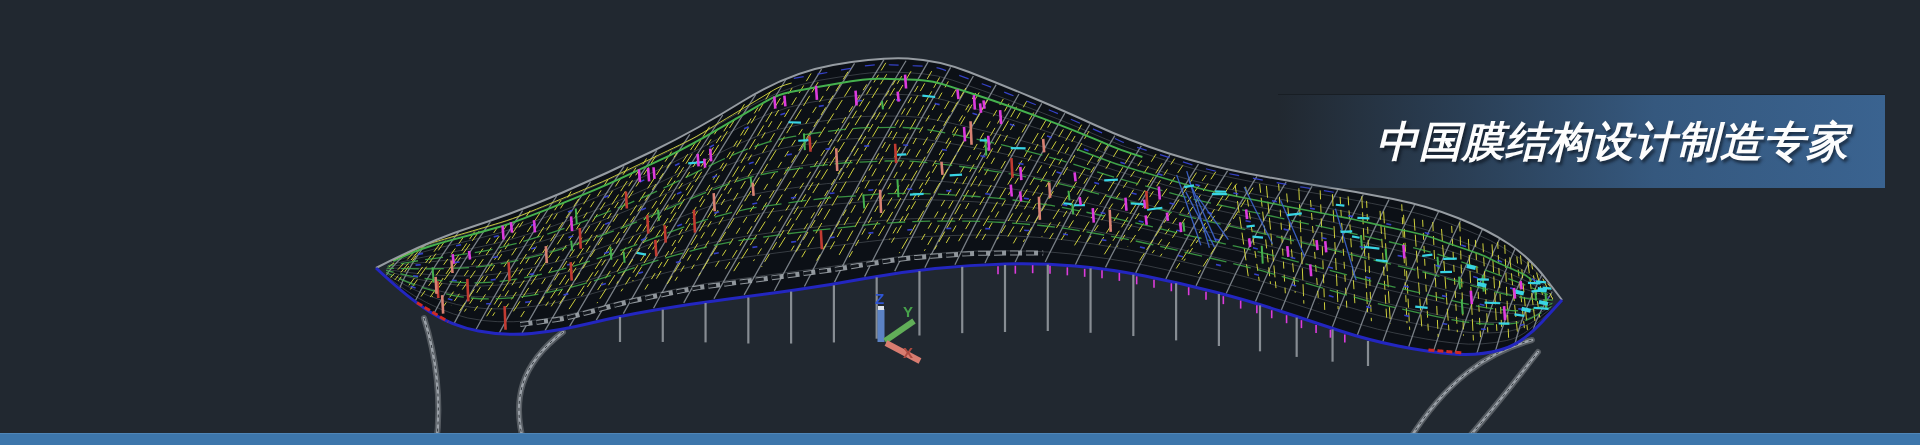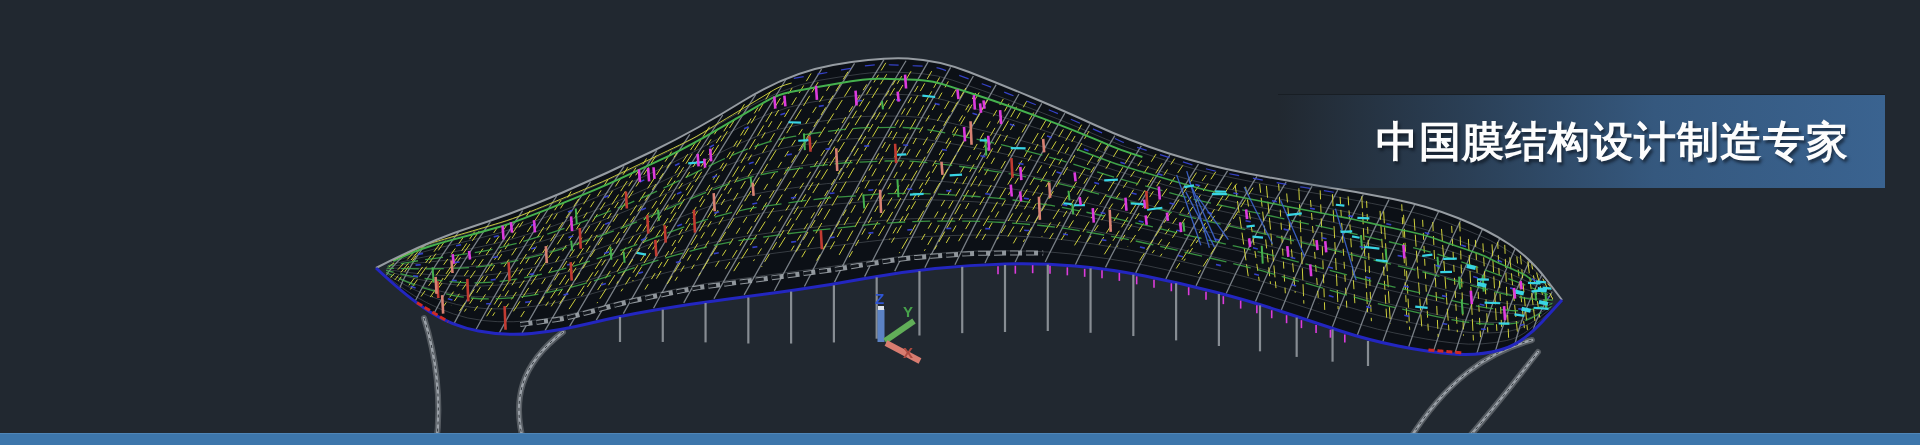--- a/index.html
+++ b/index.html
@@ -456,18 +456,18 @@
       <line x1="881" y1="309" x2="881" y2="342" stroke-width="7" stroke="#5b82c4"></line>
       <rect x="878" y="306" width="6" height="4" fill="#dde3ea"></rect>
       <line x1="885" y1="341" x2="914" y2="321" stroke-width="6" stroke="#61ae58"></line>
       <line x1="886" y1="343" x2="920" y2="361" stroke-width="6" stroke="#d87c70"></line>
       <text x="875" y="304" fill="#2e55d4">Z</text>
       <text x="903" y="317" fill="#47a24b">Y</text>
       <text x="903" y="358" fill="#ad4a3f">X</text>
     </g>
   </svg>
 
-  <div class="banner" style="background-image: linear-gradient(90deg, rgba(33, 40, 48, 0) 0%, rgb(42, 62, 84) 30%, rgb(53, 88, 126) 62%, rgb(58, 99, 144) 100%);">
+  <div class="banner" style="background-image: linear-gradient(90deg, rgba(33, 40, 48, 0) 0%, rgb(42, 62, 84) 30%, rgb(53, 88, 126) 62%, rgb(58, 99, 144) 100%); font-style: italic;">
     <span class="slogan">中国膜结构设计制造专家</span>
   </div>
 
   <div class="bottom-bar" style="background-color: rgb(61, 118, 171);"></div>
 </div>
 
 </body></html>

